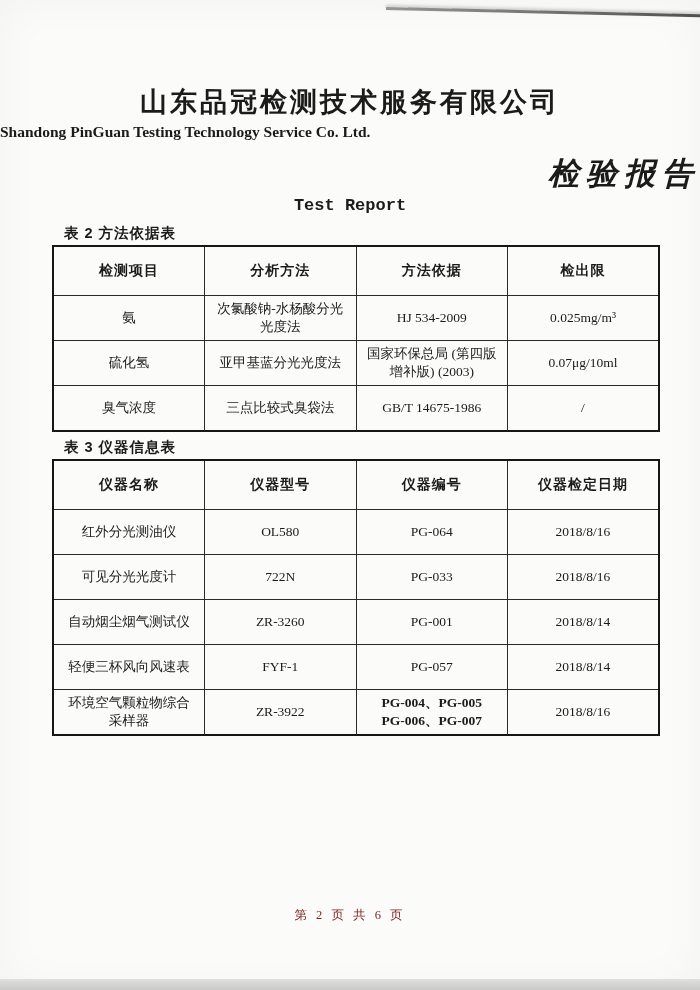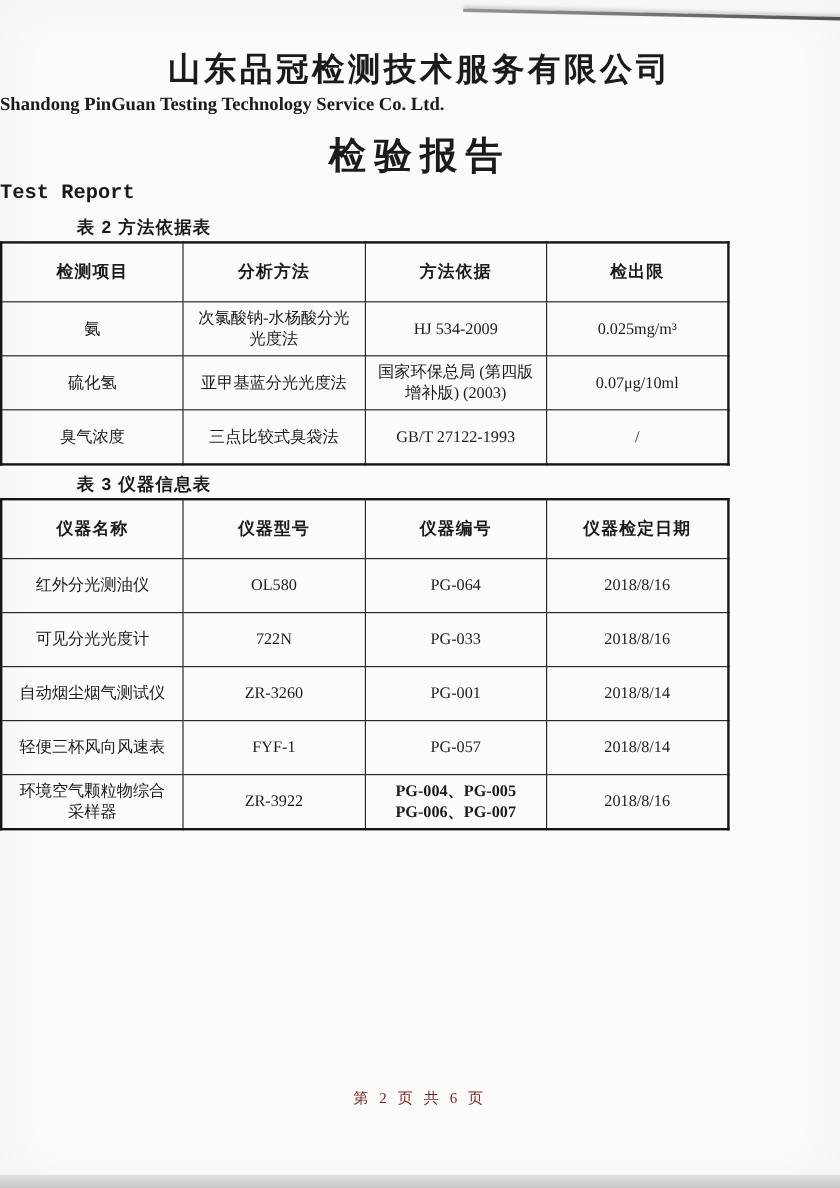--- a/index.html
+++ b/index.html
@@ -24,58 +24,61 @@
     transform: rotate(1.3deg);
     transform-origin: left center;
     box-shadow: 0 -2px 3px rgba(120,120,120,0.35);
   }
   .scan-bottom {
     position: absolute;
     left: 0; bottom: 0;
     width: 100%; height: 11px;
     background: linear-gradient(to bottom, #e0e0de, #c8c8c6);
   }
-  .doc { padding-top: 42px; }
+  .doc { padding-top: 86px; }
 
   .company-cn {
     text-align: center;
     font-size: 27px; font-weight: bold;
     letter-spacing: 3px;
     line-height: 1.25;
   }
   .company-en {
     text-align: left;
     font-family: "Liberation Serif", serif;
     font-size: 15.5px; font-weight: bold;
     line-height: 1.3;
     margin-top: 2px;
   }
   .title-cn {
-    text-align: center;
+    text-align: right;
     font-size: 31px; font-weight: bold;
     letter-spacing: 7px;
     line-height: 1.25;
     margin-top: 13px;
+    font-style: italic;
   }
   .title-en {
+    text-align: center;
     font-family: "Liberation Mono", monospace;
     font-size: 17px; font-weight: bold;
     line-height: 1.25;
     margin-top: 1px;
   }
 
   .tbl-caption {
     font-size: 14.5px; font-weight: bold;
     margin: 8px 0 2px 64px;
     letter-spacing: 1px;
   }
   .tbl-caption.second { margin-top: 6px; }
 
   table.tbl {
     border-collapse: collapse;
+    margin-left: 52px;
     width: 608px;
     table-layout: fixed;
     background: transparent;
   }
   table.tbl, table.tbl th, table.tbl td {
     border: 1px solid #2a2a2a;
   }
   table.tbl { border: 2px solid #161616; }
   table.tbl th {
     font-size: 14px; font-weight: bold;
@@ -142,21 +145,21 @@
         </tr>
         <tr>
           <td>硫化氢</td>
           <td>亚甲基蓝分光光度法</td>
           <td>国家环保总局 (第四版增补版) (2003)</td>
           <td>0.07μg/10ml</td>
         </tr>
         <tr>
           <td>臭气浓度</td>
           <td>三点比较式臭袋法</td>
-          <td>GB/T 27122-1993</td>
+          <td>GB/T 14675-1986</td>
           <td>/</td>
         </tr>
       </tbody>
     </table>
 
     <div class="tbl-caption second">表 3 仪器信息表</div>
     <table class="tbl">
       <colgroup>
         <col style="width:25%">
           <col style="width:25%">

